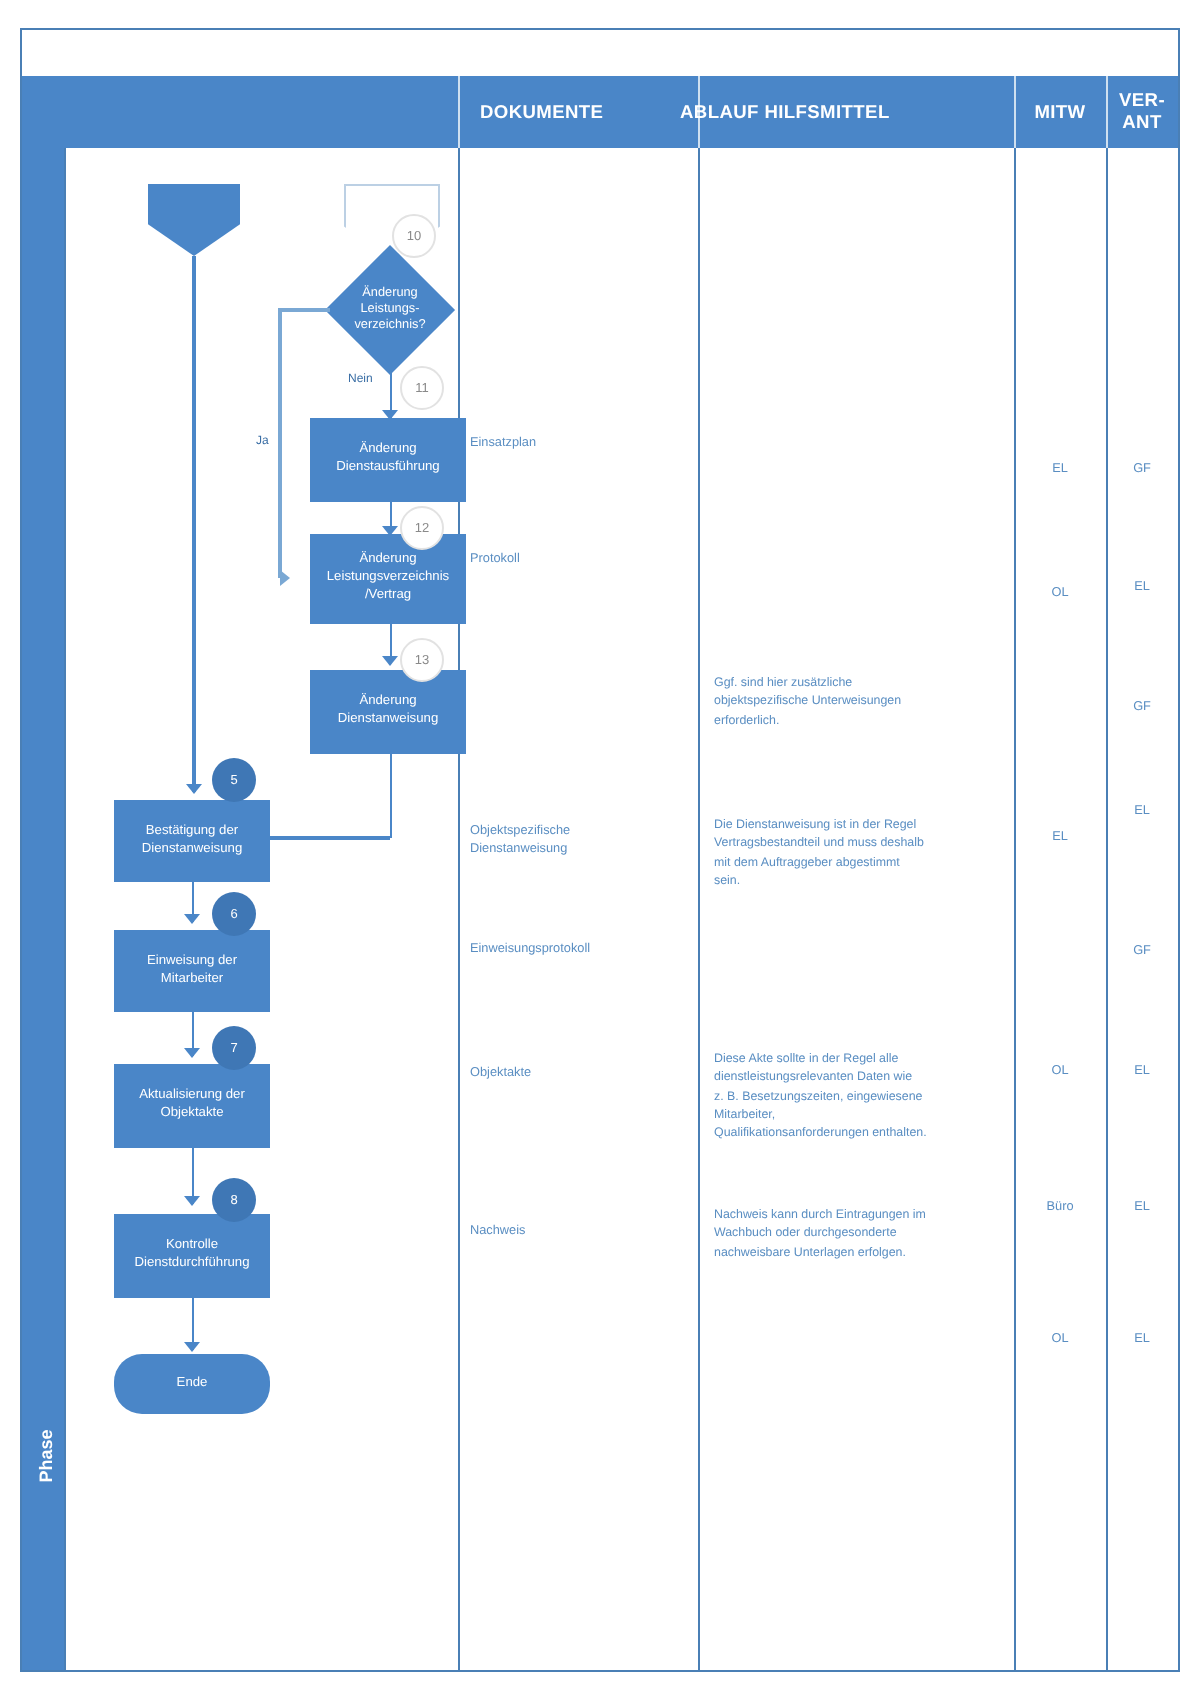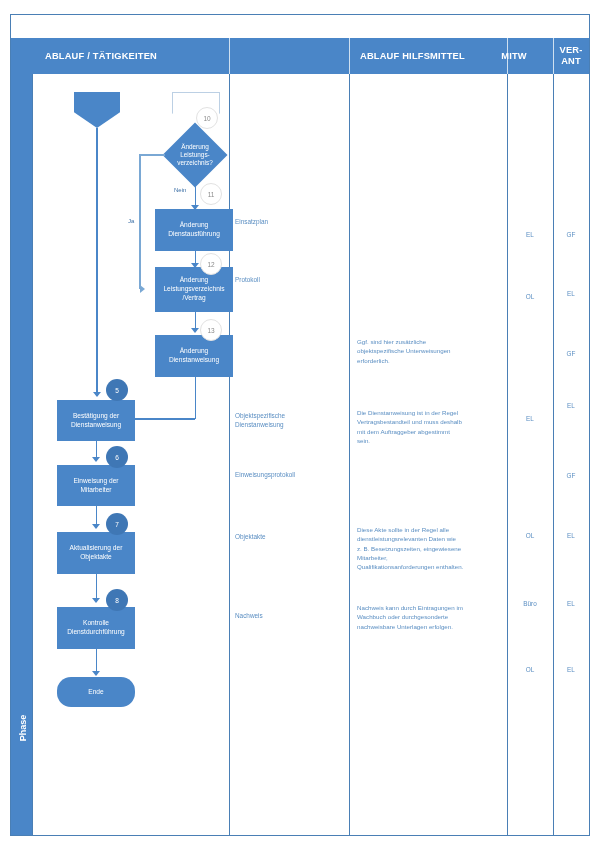--- a/index.html
+++ b/index.html
@@ -77,26 +77,26 @@
 </style>
 </head>
 <body>
 
 <div id="page">
 
   <div class="frame"></div>
 
 
   <div class="header-row">
-    <div class="hcell" style="left:22px;width:196px;padding-left:12px;">ABLAUF / TÄTIGKEITEN</div>
     <div class="hsep" style="left:218px;"></div>
+    <div class="hcell" style="left:218px;width:120px;padding-left:11px;">DOKUMENTE</div>
     <div class="hsep" style="left:338px;"></div>
-    <div class="hcell" style="left:338px;width:158px;padding-left:11px;text-align:center;">ABLAUF HILFSMITTEL</div>
+    <div class="hcell" style="left:318px;width:158px;padding-left:11px;text-align:center;">ABLAUF HILFSMITTEL</div>
     <div class="hsep" style="left:496px;"></div>
-    <div class="hcell center" style="left:480px;width:46px;text-align:center;">MITW</div>
+    <div class="hcell center" style="left:496px;width:46px;text-align:center;">MITW</div>
     <div class="hsep" style="left:542px;"></div>
     <div class="hcell center" style="left:542px;width:36px;white-space:pre-line;line-height:1.15;">VER-
 ANT</div>
   </div>
 
   <div class="phase-band">
     <div class="phase-label">Phase</div>
   </div>
 
   <div class="vsep" style="left:32px;top:74px;height:761px;"></div>

